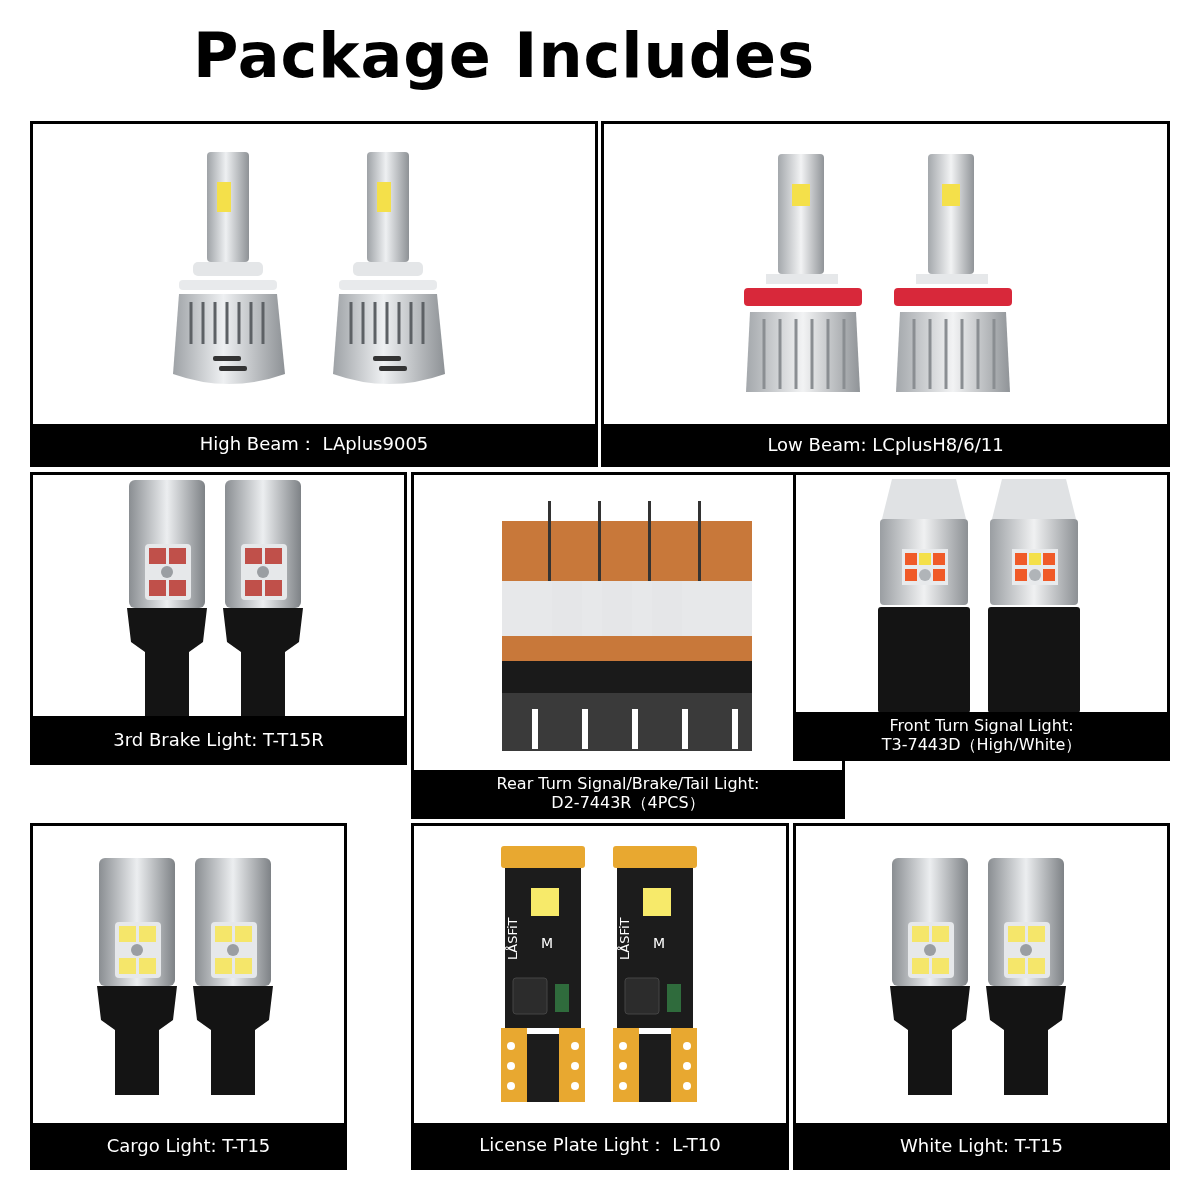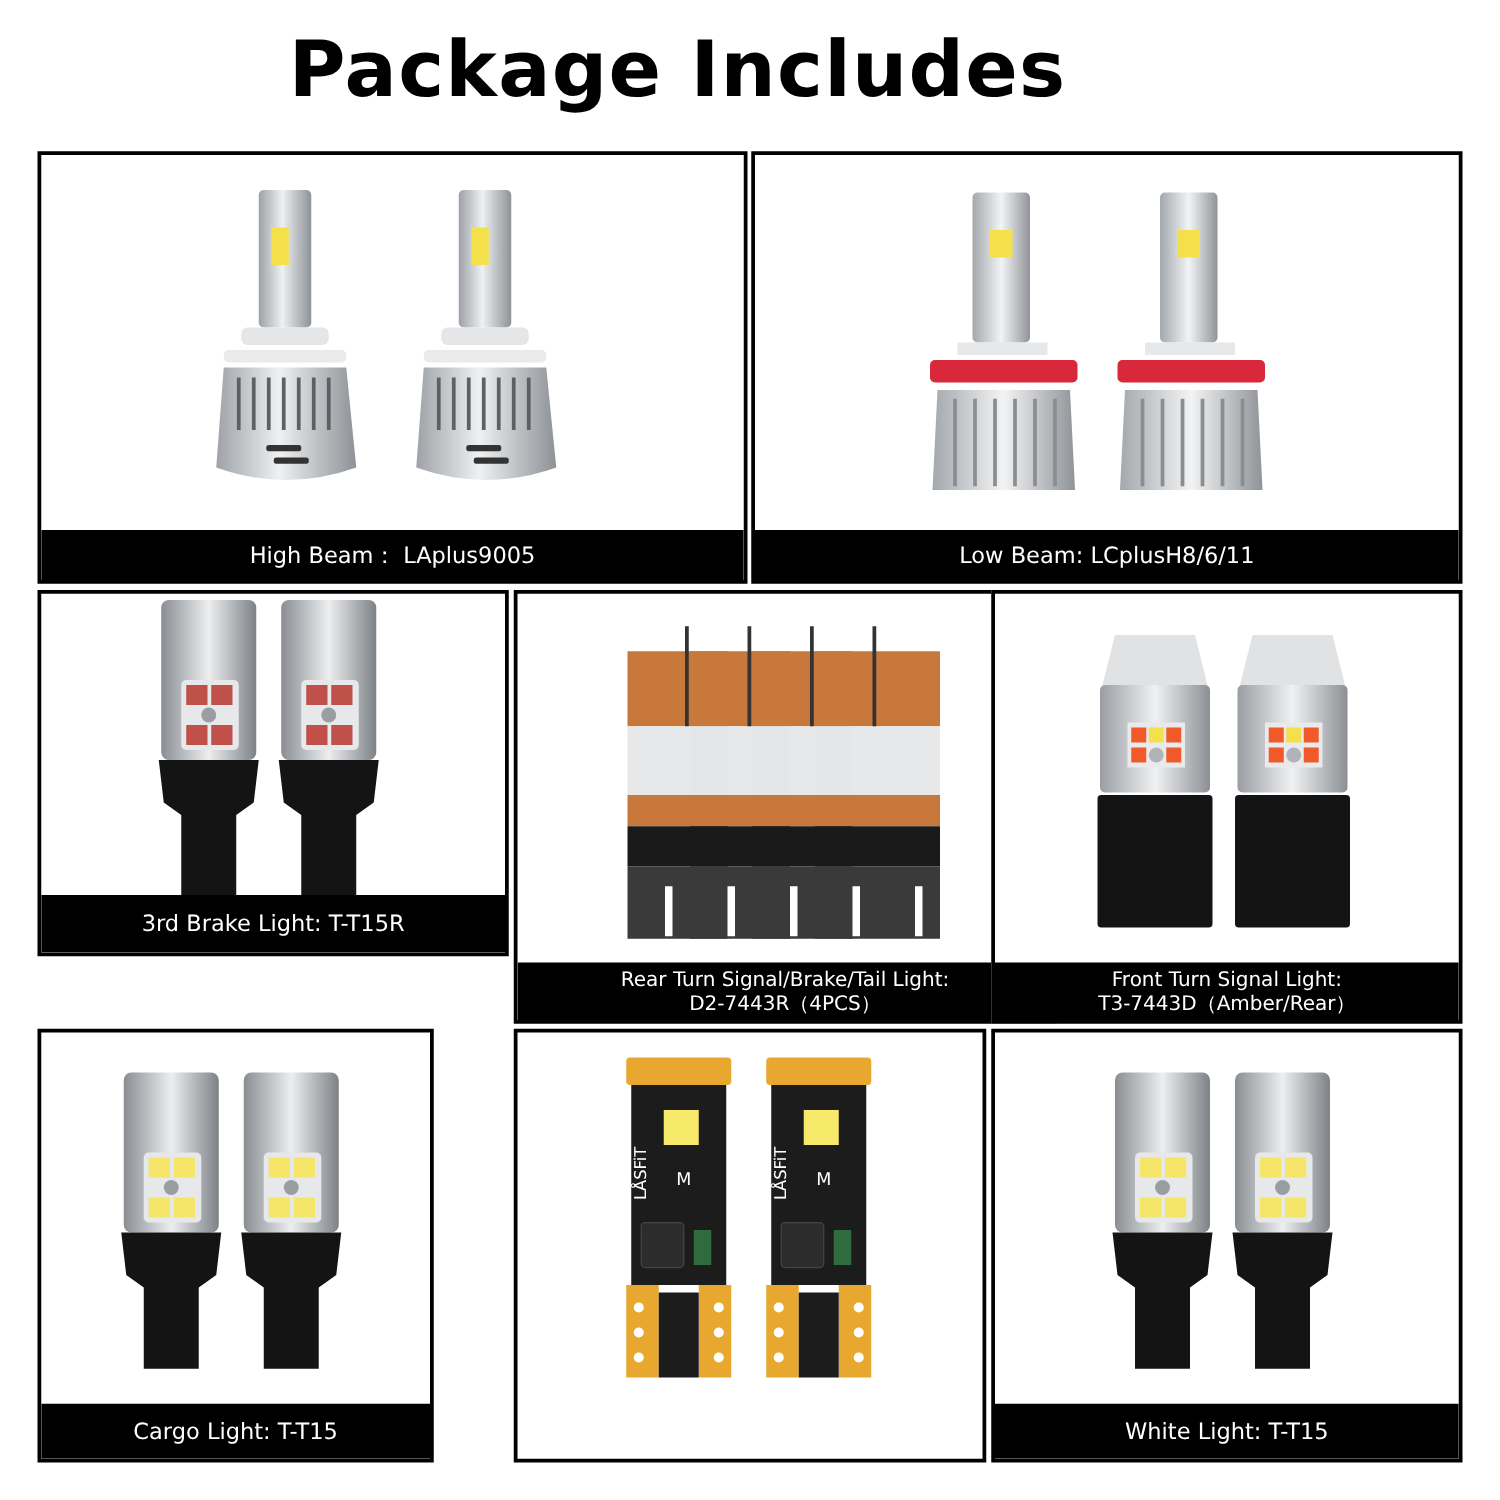--- a/index.html
+++ b/index.html
@@ -1,17 +1,17 @@
 <!DOCTYPE html>
 <html><head>
 <meta charset="utf-8">
 <style>
   html, body { margin: 0; padding: 0; background: #ffffff; }
   body { width: 1200px; height: 1200px; position: relative; overflow: hidden; font-family: "DejaVu Sans", sans-serif; }
-  .title { position: absolute; left: 0; top: 14px; width: 1008px; text-align: center; font-family: "DejaVu Sans", sans-serif; font-weight: bold; font-size: 62px; letter-spacing: 1px; color: #000; line-height: 84px; padding-left: 38px; }
+  .title { position: absolute; left: 0; top: 14px; width: 1008px; text-align: center; font-family: "DejaVu Sans", sans-serif; font-weight: bold; font-size: 62px; letter-spacing: 1px; color: #000; line-height: 84px; }
   .box { position: absolute; box-sizing: border-box; border: 3px solid #000; background: #fff; overflow: hidden; }
   .label { position: absolute; left: 0; right: 0; bottom: 0; background: #000; color: #fff; display: flex; flex-direction: column; align-items: center; justify-content: center; text-align: center; font-family: "DejaVu Sans", sans-serif; }
   .label span { display: block; white-space: nowrap; }
   .label.one { font-size: 18px; }
   .label.two { font-size: 16px; line-height: 19px; }
   .art { position: absolute; left: 0; right: 0; top: 0; display: flex; align-items: center; justify-content: center; }
   svg { display: block; }
 </style>
 </head>
 <body>
@@ -196,21 +196,21 @@
           <rect x="84" y="216" width="6" height="40" fill="#fff"></rect>
         </g>
     </svg>
   </div>
   <div class="label two" style="height:46px;">
     <span>Rear Turn Signal/Brake/Tail Light:</span>
     <span>D2-7443R（4PCS）</span>
   </div>
 </div>
 
-<div class="box" style="left:793px; top:472px; width:377px; height:347px;">
+<div class="box" style="left:793px; top:472px; width:377px; height:289px;">
   <div class="art" style="bottom:46px;">
     <svg width="220" height="250" viewBox="0 0 220 250">
       <defs>
           <linearGradient id="alu4" x1="0" x2="1">
             <stop offset="0" stop-color="#9a9ea2"></stop>
             <stop offset="0.5" stop-color="#f0f1f2"></stop>
             <stop offset="1" stop-color="#8c9094"></stop>
           </linearGradient>
         </defs>
       <g>
@@ -234,21 +234,21 @@
           <rect x="61" y="84" width="12" height="12" fill="#f05a28"></rect>
         <rect x="33" y="100" width="12" height="12" fill="#f05a28"></rect>
           <circle cx="53" cy="106" r="6" fill="#b0b4b8"></circle>
           <rect x="61" y="100" width="12" height="12" fill="#f05a28"></rect>
         <rect x="6" y="138" width="92" height="106" rx="3" fill="#141414"></rect>
       </g>
     </svg>
   </div>
   <div class="label two" style="height:46px;">
     <span>Front Turn Signal Light:</span>
-    <span>T3-7443D（Amber/Rear）</span>
+    <span>T3-7443D（High/White）</span>
   </div>
 </div>
 
 <div class="box" style="left:30px; top:823px; width:317px; height:347px;">
   <div class="art" style="bottom:44px;">
     <svg width="200" height="250" viewBox="0 0 200 250">
       <defs>
           <linearGradient id="alu5" x1="0" x2="1">
             <stop offset="0" stop-color="#8a8e92"></stop>
             <stop offset="0.5" stop-color="#eceef0"></stop>
@@ -314,20 +314,23 @@
         <rect x="32" y="194" width="32" height="68" fill="#1c1c1c"></rect>
         <circle cx="16" cy="206" r="4" fill="#fff"></circle>
           <circle cx="16" cy="226" r="4" fill="#fff"></circle>
           <circle cx="16" cy="246" r="4" fill="#fff"></circle>
         <circle cx="80" cy="206" r="4" fill="#fff"></circle>
           <circle cx="80" cy="226" r="4" fill="#fff"></circle>
           <circle cx="80" cy="246" r="4" fill="#fff"></circle>
       </g>
     </svg>
   </div>
+  <div class="label one" style="height:44px;">
+    <span>License Plate Light： L-T10</span>
+  </div>
 </div>
 
 <div class="box" style="left:793px; top:823px; width:377px; height:347px;">
   <div class="art" style="bottom:44px;">
     <svg width="200" height="250" viewBox="0 0 200 250">
       <defs>
           <linearGradient id="alu6" x1="0" x2="1">
             <stop offset="0" stop-color="#8a8e92"></stop>
             <stop offset="0.5" stop-color="#eceef0"></stop>
             <stop offset="1" stop-color="#7e8286"></stop>

